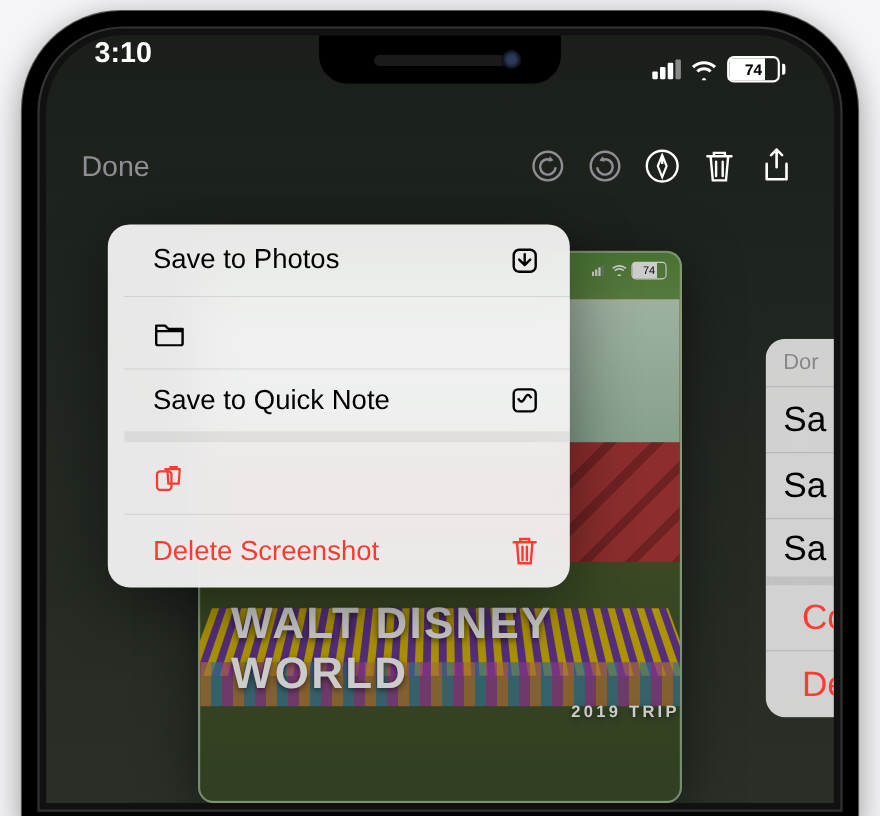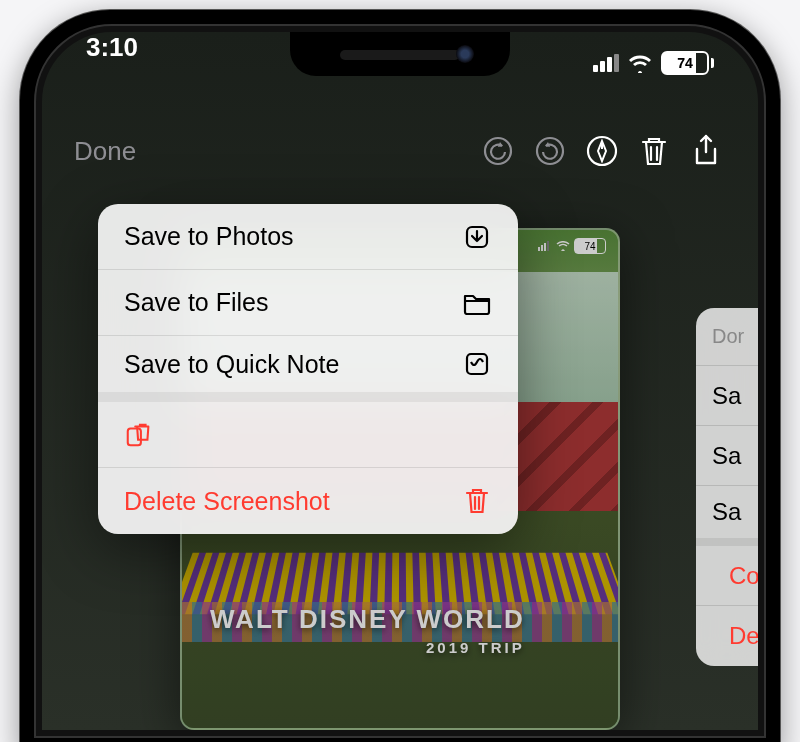--- a/index.html
+++ b/index.html
@@ -223,21 +223,21 @@
     }
     .card-text {
       position: absolute;
       bottom: 72px;
       left: 28px;
       color: #fff;
       text-shadow: 0 2px 6px rgba(0,0,0,0.6);
     }
     .card-title {
       font-family: Impact, "Arial Black", sans-serif;
-      font-size: 26px;
+      font-size: 40px;
       letter-spacing: 2px;
       font-weight: 700;
     }
     .card-subtitle {
       font-size: 15px;
       letter-spacing: 3px;
       font-weight: 600;
       margin-top: 4px;
       text-align: right;
     }
@@ -249,38 +249,39 @@
       background: rgba(240,240,240,0.85);
       border-radius: 18px 0 0 18px;
       overflow: hidden;
       backdrop-filter: blur(12px);
     }
     .peek-item {
       height: 60px;
       padding: 0 16px;
       display: flex;
       align-items: center;
-      font-size: 24px;
+      font-size: 32px;
       color: #000;
       border-bottom: 1px solid rgba(0,0,0,0.12);
     }
     .peek-item.thick { border-bottom-width: 8px; border-bottom-color: rgba(0,0,0,0.08);}
     .peek-item.red { color: #ff3b30; padding-left: 33px; }
     .peek-item:last-child { border-bottom: none; }
     .context-menu {
       position: absolute;
       top: 172px;
       left: 56px;
       width: 420px;
       background: rgba(244,244,244,0.94);
       border-radius: 20px;
       overflow: hidden;
       box-shadow: 0 16px 60px rgba(0,0,0,0.45);
       backdrop-filter: blur(20px);
       z-index: 80;
+      padding-left: 15px;
     }
     .menu-item {
       display: flex;
       align-items: center;
       justify-content: space-between;
       padding: 0 26px;
       height: 66px;
       font-size: 25px;
       color: #000;
       border-bottom: 1px solid rgba(0,0,0,0.1);
@@ -390,40 +391,39 @@
             <div class="card-people"></div>
           </div>
           <div class="card-text">
             <div class="card-title">WALT DISNEY WORLD</div>
             <div class="card-subtitle">2019 TRIP</div>
           </div>
         </div>
       </div>
 
       <div class="peek-menu">
-        <div class="peek-item" style="height:58px;font-size:20px;color:#888">Dor</div>
+        <div class="peek-item" style="height:44px;font-size:20px;color:#888">Dor</div>
         <div class="peek-item">Sa</div>
         <div class="peek-item">Sa</div>
         <div class="peek-item thick">Sa</div>
         <div class="peek-item red">Co</div>
         <div class="peek-item red">De</div>
       </div>
 
       <div class="context-menu">
         <div class="menu-item">
           <span>Save to Photos</span>
           <span class="menu-icon">
             <svg width="28" height="28" viewBox="0 0 28 28">
                 <rect x="4" y="4" width="20" height="20" rx="5" fill="none" stroke="#000" stroke-width="2.2"></rect>
                 <path d="M14 8 v10 M9 13 l5 5 l5 -5" fill="none" stroke="#000" stroke-width="2.2" stroke-linecap="round" stroke-linejoin="round"></path>
               </svg>
           </span>
         </div>
         <div class="menu-item">
-          <span>Save to Files</span>
           <span class="menu-icon">
             <svg width="30" height="24" viewBox="0 0 30 24">
                 <path d="M3 5 h8 l3 3 h13 v13 a2 2 0 0 1 -2 2 H5 a2 2 0 0 1 -2 -2 z M3 10 h24" fill="none" stroke="#000" stroke-width="2.2" stroke-linejoin="round"></path>
               </svg>
           </span>
         </div>
         <div class="menu-item sep-thick">
           <span>Save to Quick Note</span>
           <span class="menu-icon">
             <svg width="28" height="28" viewBox="0 0 28 28">

